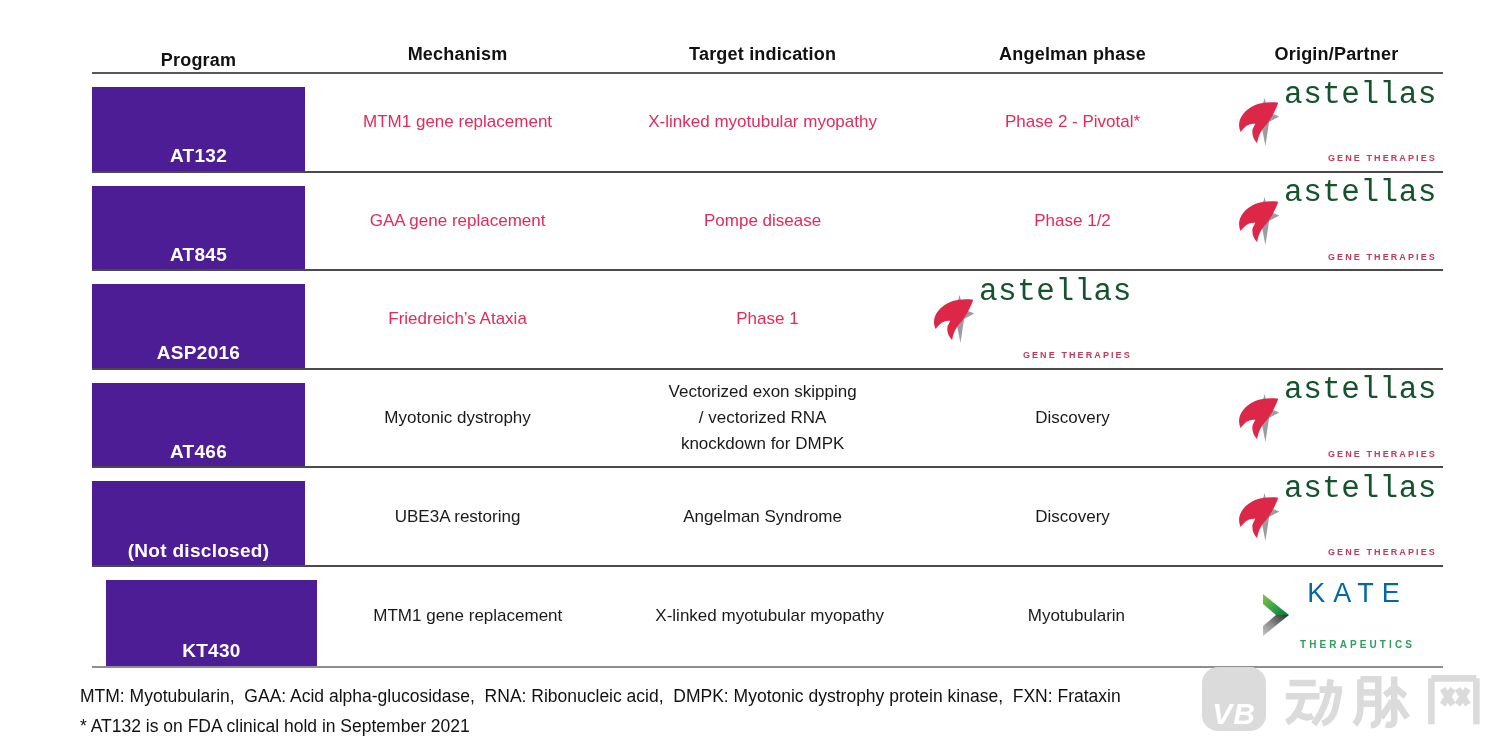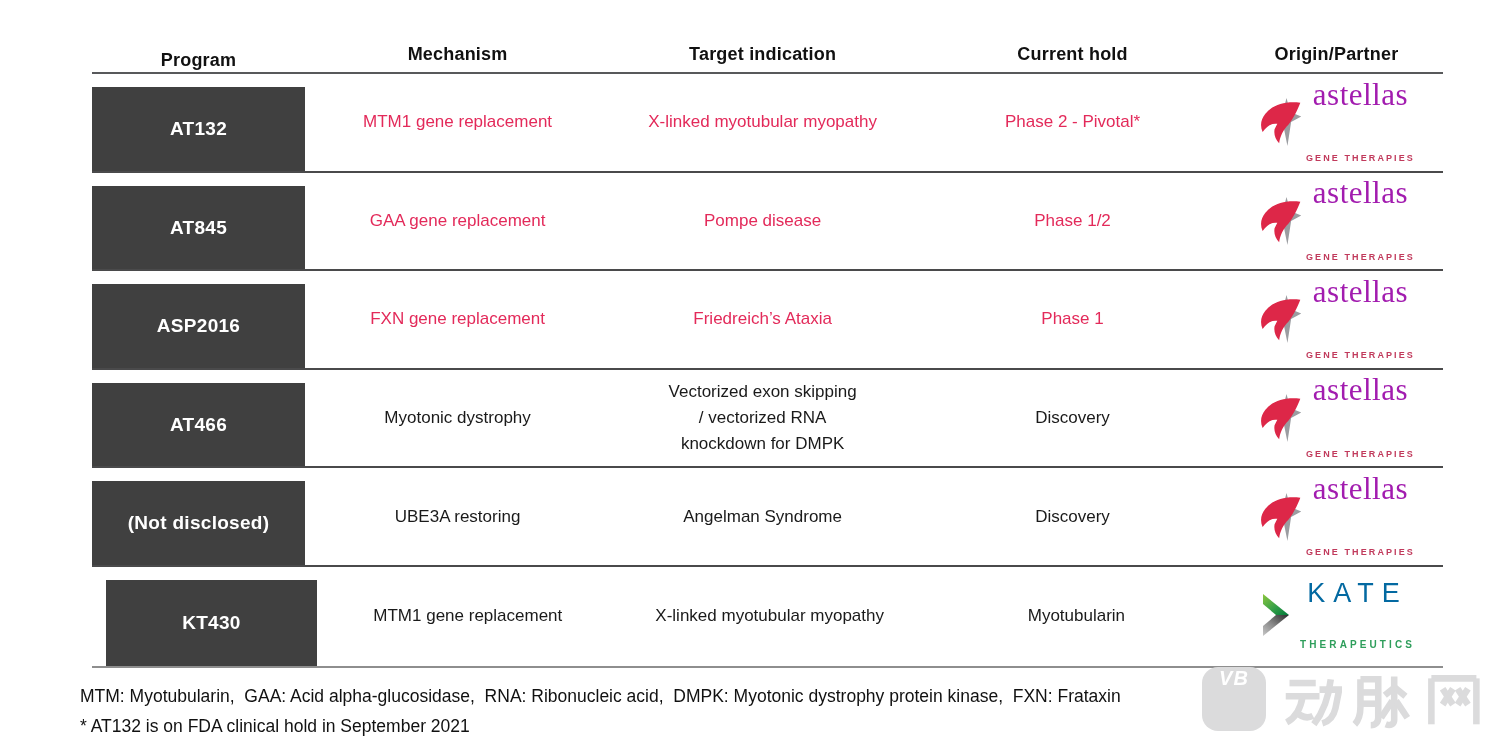--- a/index.html
+++ b/index.html
@@ -47,43 +47,44 @@
   .cell {
     display: flex;
     align-items: center;
     justify-content: center;
     text-align: center;
     font-size: 17px;
     line-height: 1.55;
     white-space: pre-line;
   }
   .program-cell {
-    background: #404040;
+    background: #4c1d95;
+    align-items: flex-end;
   }
   .program-label {
     color: #ffffff;
     font-weight: bold;
     font-size: 19px;
     letter-spacing: 0.3px;
   }
   .trow.red .data-text { color: #e32a5a; }
   .trow.dark .data-text { color: #1a1a1a; }
 
   
   .astellas {
     display: flex;
     align-items: center;
   }
   .ast-mark { width: 46px; height: 52px; flex: none; margin-right: 2px; }
   .ast-star { fill: #9b9da1; }
   .ast-swoosh { fill: #dd2748; }
   .ast-word {
-    font-family: Liberation Serif, serif;
+    font-family: Liberation Mono, monospace;
     font-size: 31px;
-    color: #a21caf;
+    color: #14532d;
     line-height: 1.0;
     letter-spacing: 0.5px;
   }
   .ast-sub {
     font-size: 9px;
     font-weight: bold;
     color: #c13a5c;
     letter-spacing: 2.1px;
     text-align: right;
     margin-top: 16px;
@@ -130,25 +131,25 @@
     gap: 16px;
   }
   .wm-icon {
     width: 64px;
     height: 64px;
     flex: none;
     border-radius: 16px;
     background: #dbdbdc;
     color: #ffffff;
     display: flex;
-    align-items: flex-start;
+    align-items: flex-end;
     justify-content: center;
     font-weight: bold;
     font-style: italic;
-    font-size: 20px;
+    font-size: 30px;
     letter-spacing: 1px;
   }
   .wm-chars { display: flex; gap: 10px; }
   .wm-char { width: 60px; height: 62px; }
   .wm-char path {
     stroke: #dbdbdc;
     stroke-width: 7;
     fill: none;
     stroke-linecap: butt;
   }
@@ -161,21 +162,21 @@
   }
 </style>
 </head>
 <body>
 
 <div class="table-wrap">
   <div class="thead">
     <div class="th c1">Program</div>
     <div class="th c2">Mechanism</div>
     <div class="th c3">Target indication</div>
-    <div class="th c4">Current hold</div>
+    <div class="th c4">Angelman phase</div>
     <div class="th c5">Origin/Partner</div>
   </div>
 
   <div class="tbody">
 
     <div class="trow red">
       <div class="cell c1 program-cell">
         <span class="program-label">AT132</span>
       </div>
       <div class="cell c2">
@@ -224,23 +225,20 @@
             <div class="ast-word">astellas</div>
             <div class="ast-sub">GENE THERAPIES</div>
           </div>
         </div>
       </div>
     </div>
 
     <div class="trow red">
       <div class="cell c1 program-cell">
         <span class="program-label">ASP2016</span>
-      </div>
-      <div class="cell c2">
-        <span class="data-text">FXN gene replacement</span>
       </div>
       <div class="cell c3">
         <span class="data-text">Friedreich’s Ataxia</span>
       </div>
       <div class="cell c4">
         <span class="data-text">Phase 1</span>
       </div>
       <div class="cell c5">
         <div class="astellas">
           <svg class="ast-mark" viewBox="0 0 50 54">

